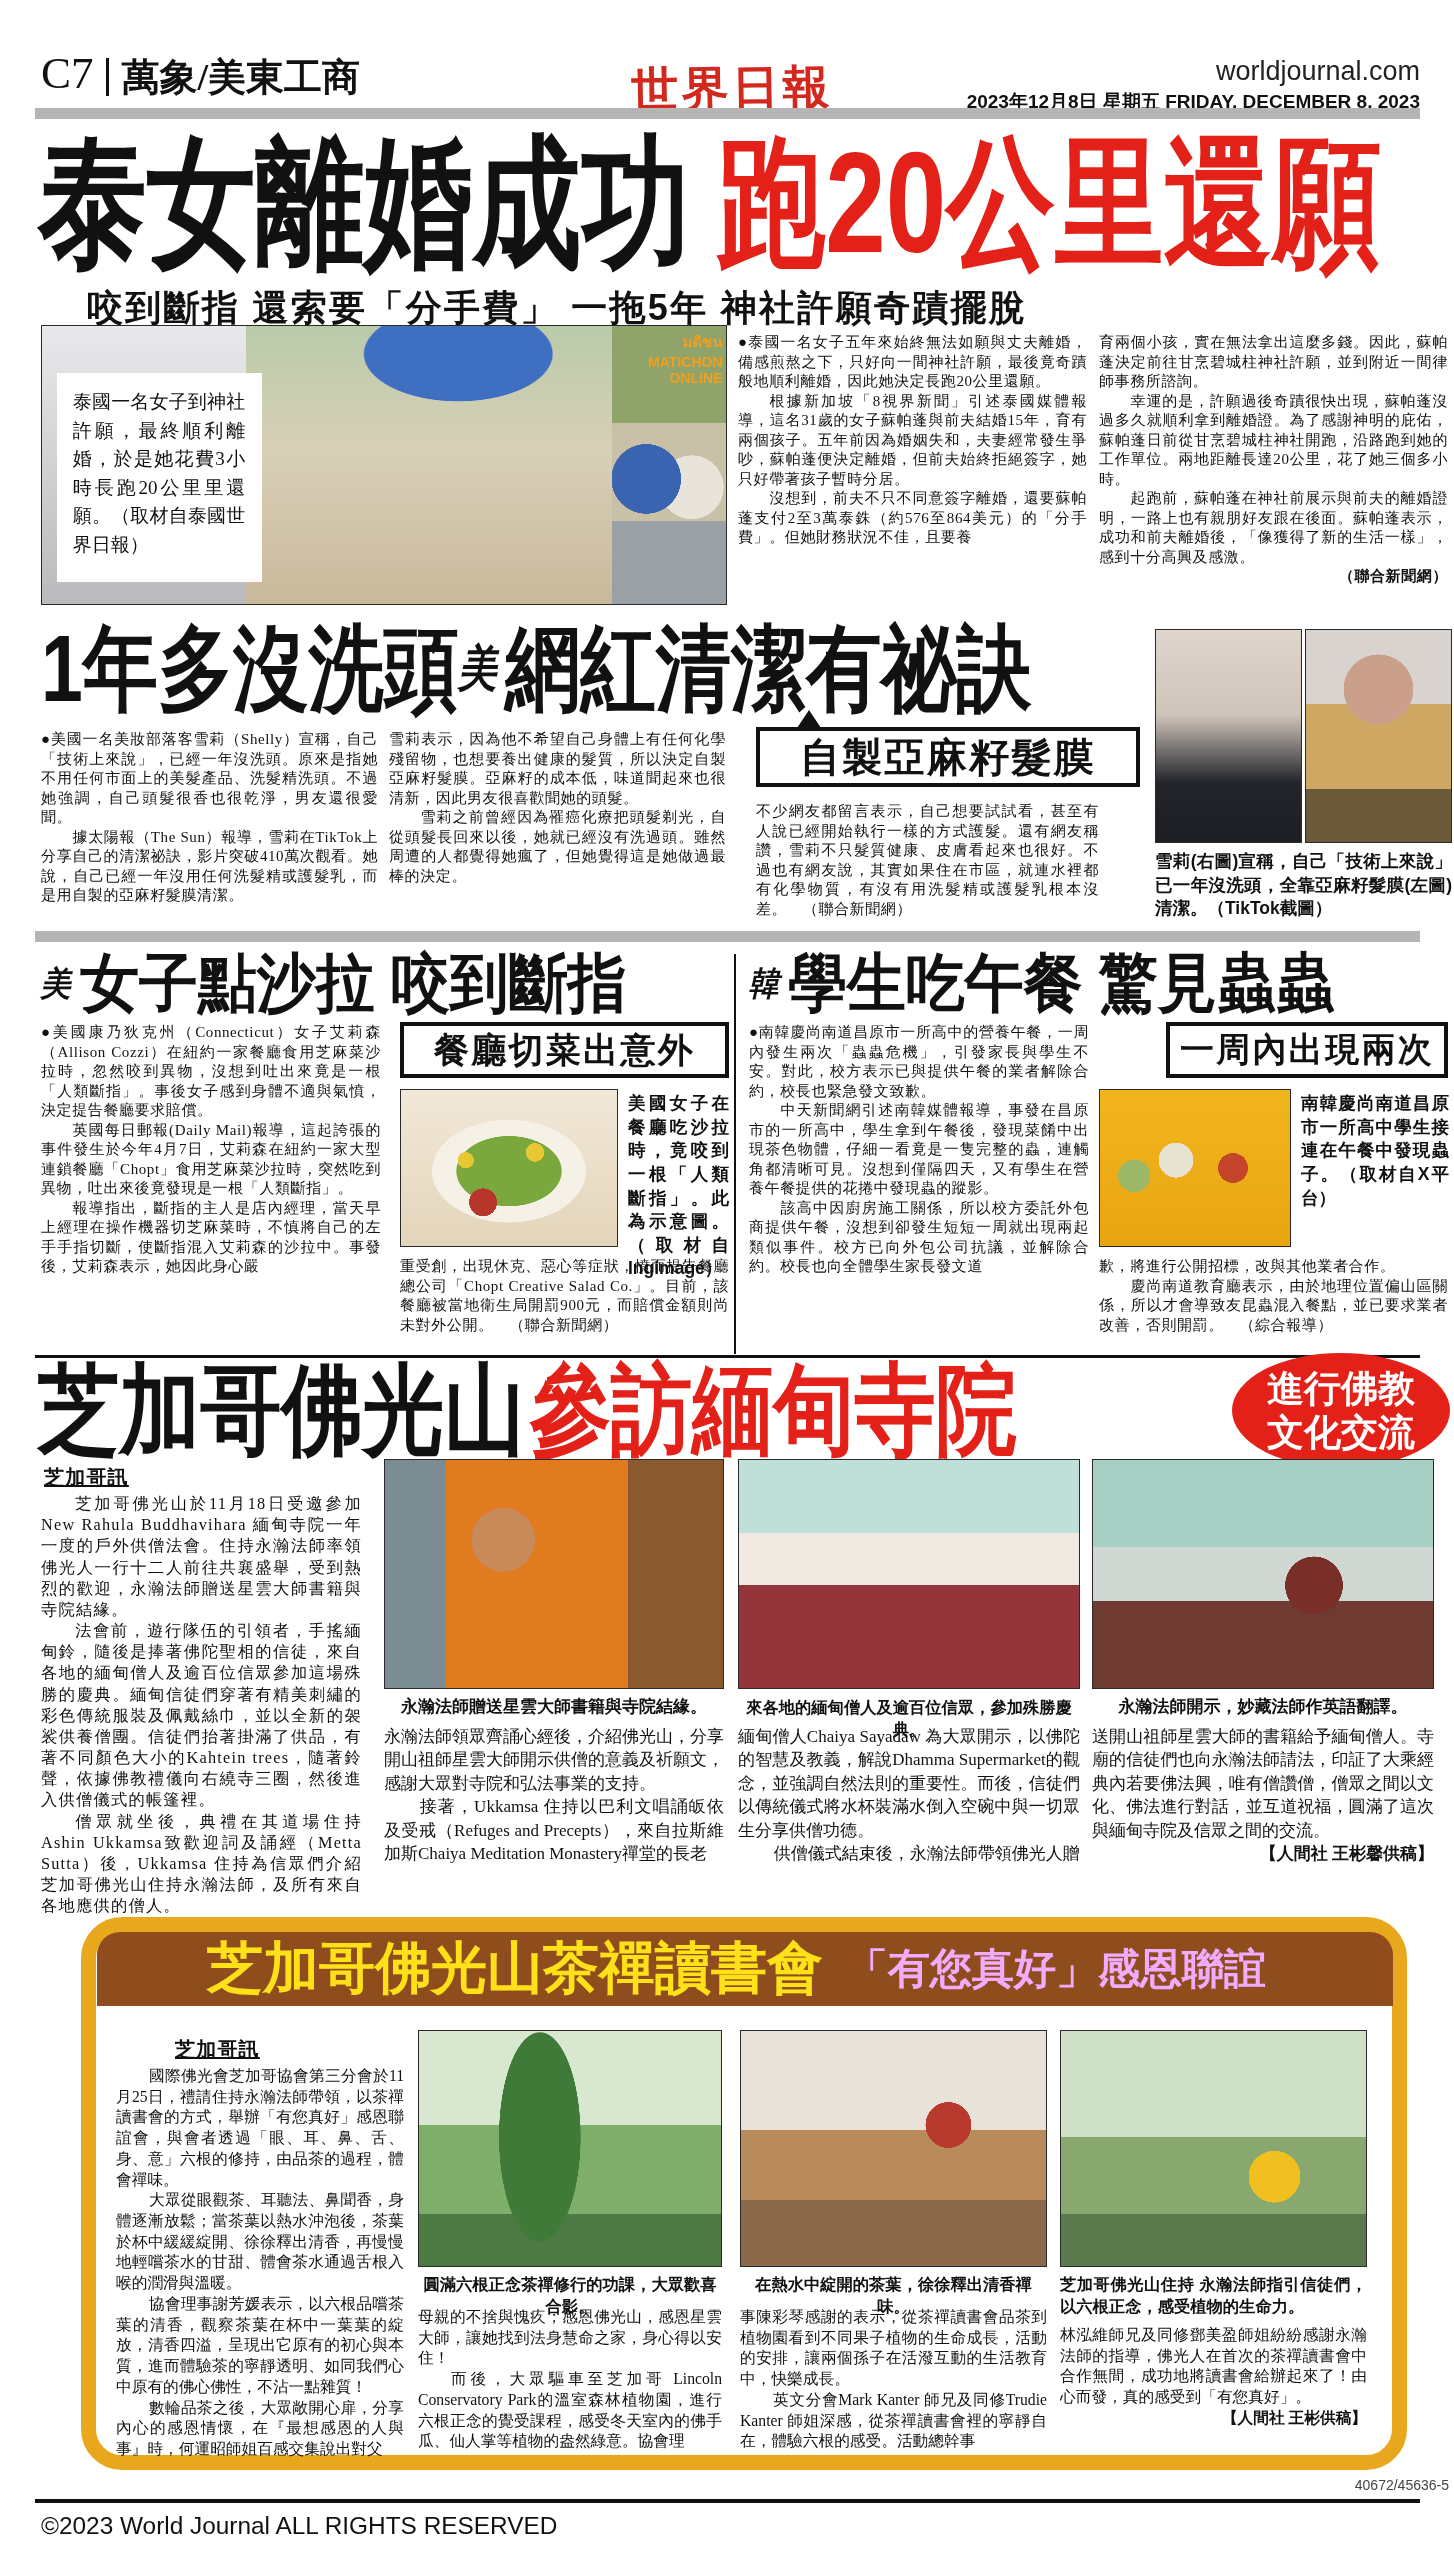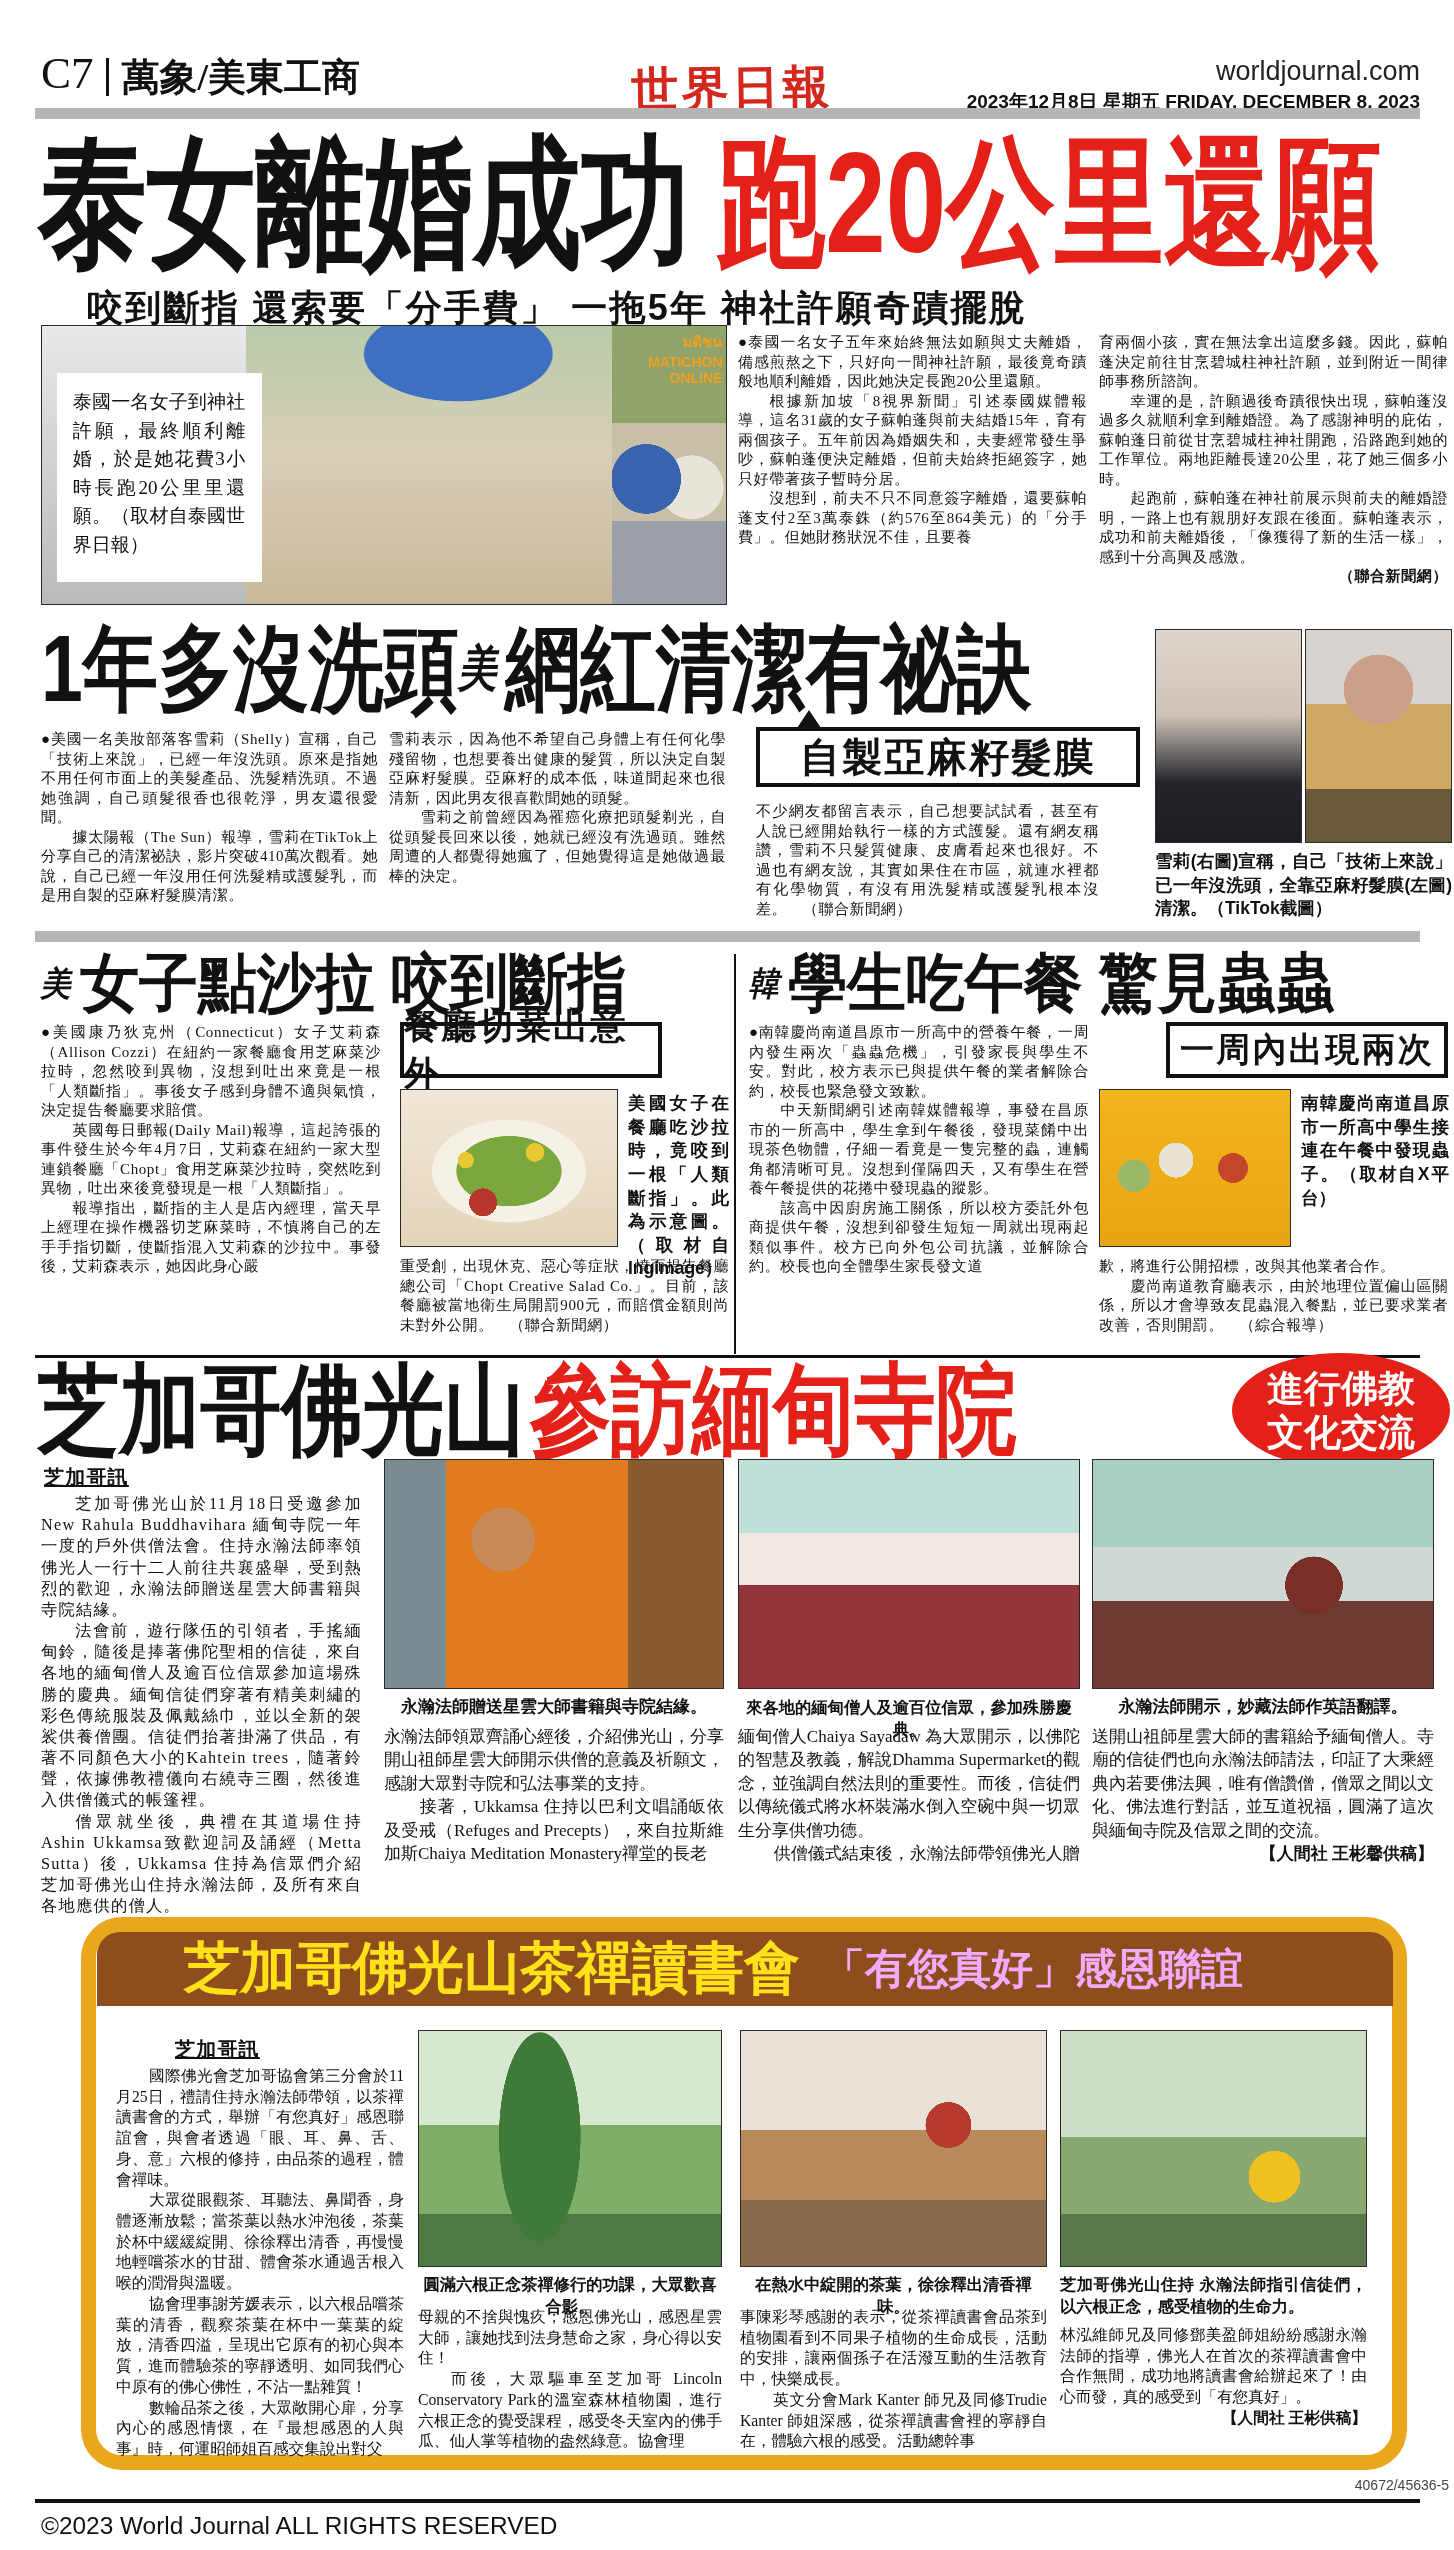--- a/index.html
+++ b/index.html
@@ -101,21 +101,21 @@
   <div class="abs col body-sm" style="left:756px;top:802px;width:343px;height:122px;">
     <p class="lead">不少網友都留言表示，自己想要試試看，甚至有人說已經開始執行一樣的方式護髮。還有網友稱讚，雪莉不只髮質健康、皮膚看起來也很好。不過也有網友說，其實如果住在市區，就連水裡都有化學物質，有沒有用洗髮精或護髮乳根本沒差。　（聯合新聞網）</p>
   </div>
 
   <div class="abs graybar" style="left:35px;top:931px;width:1385px;height:10.5px;"></div>
 
   <div class="abs headline" style="left:41px;top:951px;height:65px;font-size:64px;transform:scaleX(0.92);">
     <span class="tag">美</span>
     <span>女子點沙拉 咬到斷指</span>
   </div>
-  <div class="abs callout" style="left:400px;top:1022px;width:262px;height:56px;font-size:35px;">
+  <div class="abs callout" style="left:400px;top:1022px;width:329px;height:56px;font-size:35px;">
     <span>餐廳切菜出意外</span>
   </div>
   <div class="abs col body-sm" style="left:41px;top:1023px;width:340px;height:329px;">
     <p class="lead">●美國康乃狄克州（Connecticut）女子艾莉森（Allison Cozzi）在紐約一家餐廳食用芝麻菜沙拉時，忽然咬到異物，沒想到吐出來竟是一根「人類斷指」。事後女子感到身體不適與氣憤，決定提告餐廳要求賠償。</p>
     <p>英國每日郵報(Daily Mail)報導，這起誇張的事件發生於今年4月7日，艾莉森在紐約一家大型連鎖餐廳「Chopt」食用芝麻菜沙拉時，突然吃到異物，吐出來後竟發現是一根「人類斷指」。</p>
     <p>報導指出，斷指的主人是店內經理，當天早上經理在操作機器切芝麻菜時，不慎將自己的左手手指切斷，使斷指混入艾莉森的沙拉中。事發後，艾莉森表示，她因此身心嚴</p>
   </div>
   <div class="abs photo" style="left:400px;top:1089px;width:218px;height:158px;background:radial-gradient(circle 14px at 38% 72%,#b8352b 0 99%,transparent 100%),radial-gradient(circle 9.3px at 62% 40%,#e8c832 0 99%,transparent 100%),radial-gradient(circle 8.1px at 30% 45%,#e8c832 0 99%,transparent 100%),radial-gradient(ellipse 87px 58px at 50% 52%,#7aa83c 0 60%,#f5f1e6 61% 88%,transparent 89%),linear-gradient(180deg,#f2e8d8,#e3d5ba);"></div>
   <div class="abs caption" style="left:628px;top:1092px;width:101px;height:163px;font-size:17.5px;text-align:justify;">美國女子在餐廳吃沙拉時，竟咬到一根「人類斷指」。此為示意圖。（取材自Ingimage）</div>
   <div class="abs col body-sm" style="left:400px;top:1257px;width:329px;height:96px;">
@@ -176,21 +176,21 @@
   <div class="abs col body-md" style="left:738px;top:1725px;width:342px;height:192px;">
     <p class="lead">緬甸僧人Chaiya Sayadaw 為大眾開示，以佛陀的智慧及教義，解說Dhamma Supermarket的觀念，並強調自然法則的重要性。而後，信徒們以傳統儀式將水杯裝滿水倒入空碗中與一切眾生分享供僧功德。</p>
     <p>供僧儀式結束後，永瀚法師帶領佛光人贈</p>
   </div>
   <div class="abs col body-md" style="left:1092px;top:1725px;width:342px;height:192px;">
     <p class="lead">送開山祖師星雲大師的書籍給予緬甸僧人。寺廟的信徒們也向永瀚法師請法，印証了大乘經典內若要佛法興，唯有僧讚僧，僧眾之間以文化、佛法進行對話，並互道祝福，圓滿了這次與緬甸寺院及信眾之間的交流。</p>
     <p class="credit">【人間社 王彬馨供稿】</p>
   </div>
 
   <div class="abs" style="left:81px;top:1917px;width:1326px;height:553px;border:15px solid #e9a71d;border-radius:41px;background:#fff;"></div>
-  <div class="abs" style="left:97px;top:1932px;width:1296px;height:74px;background:#8f4c1d;border-radius:23px 23px 0 0;display:flex;align-items:center;padding-left:87px;gap:23px;">
+  <div class="abs" style="left:97px;top:1932px;width:1296px;height:74px;background:#8f4c1d;border-radius:23px 23px 0 0;display:flex;align-items:center;padding-left:110px;gap:23px;">
     <span class="sans" style="color:#ffe11a;font-weight:900;font-size:56px;white-space:nowrap;">芝加哥佛光山茶禪讀書會</span>
     <span class="sans" style="color:#f0abfc;font-weight:700;font-size:42px;white-space:nowrap;">「有您真好」感恩聯誼</span>
   </div>
 
   <div class="abs dateline" style="left:175px;top:2036px;">芝加哥訊</div>
   <div class="abs col a6col" style="left:116px;top:2066px;width:288px;height:391px;">
     <p>國際佛光會芝加哥協會第三分會於11月25日，禮請住持永瀚法師帶領，以茶禪讀書會的方式，舉辦「有您真好」感恩聯誼會，與會者透過「眼、耳、鼻、舌、身、意」六根的修持，由品茶的過程，體會禪味。</p>
     <p>大眾從眼觀茶、耳聽法、鼻聞香，身體逐漸放鬆；當茶葉以熱水沖泡後，茶葉於杯中緩緩綻開、徐徐釋出清香，再慢慢地輕嚐茶水的甘甜、體會茶水通過舌根入喉的潤滑與溫暖。</p>
     <p>協會理事謝芳媛表示，以六根品嚐茶葉的清香，觀察茶葉在杯中一葉葉的綻放，清香四溢，呈現出它原有的初心與本質，進而體驗茶的寧靜透明、如同我們心中原有的佛心佛性，不沾一點雜質！</p>
     <p>數輪品茶之後，大眾敞開心扉，分享內心的感恩情懷，在『最想感恩的人與事』時，何運昭師姐百感交集說出對父</p>

